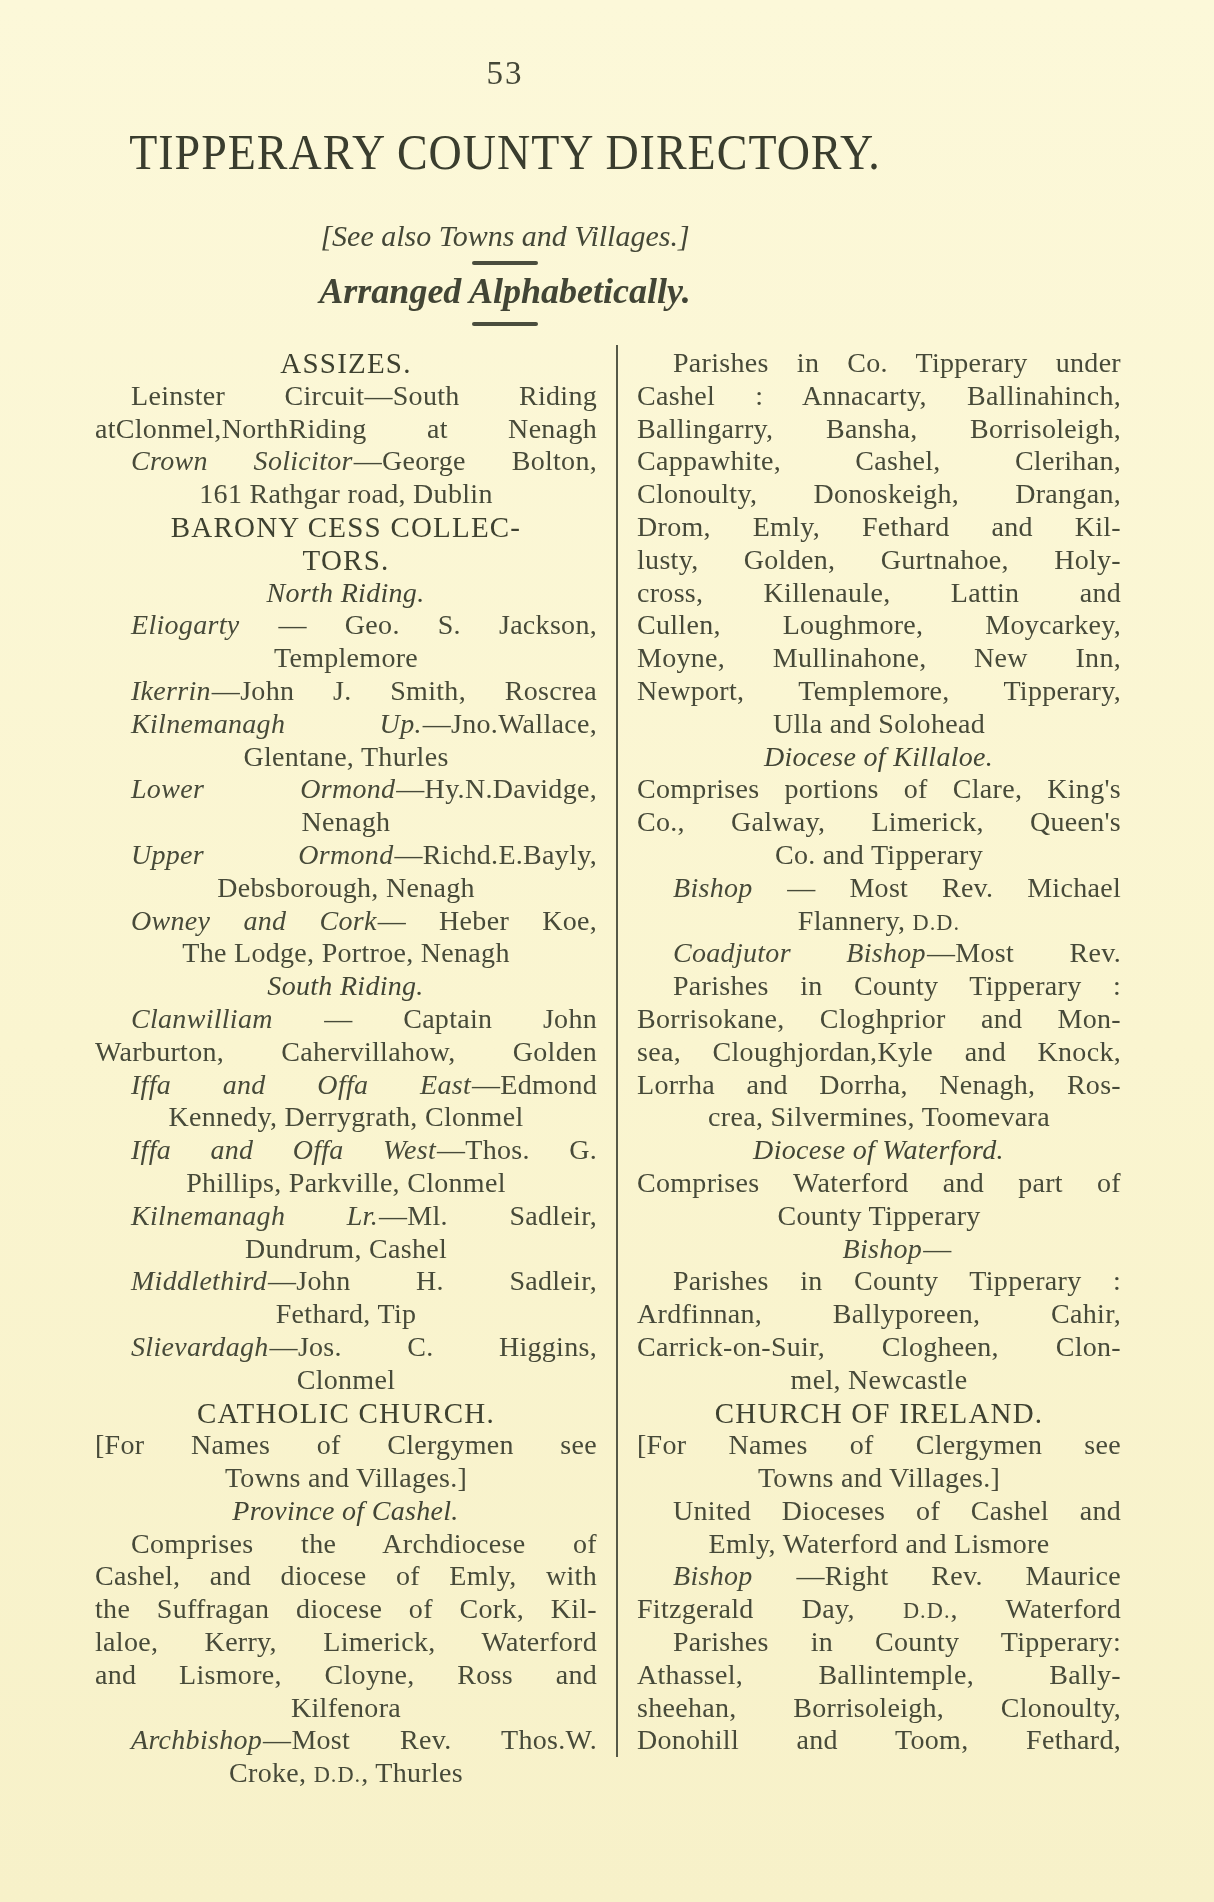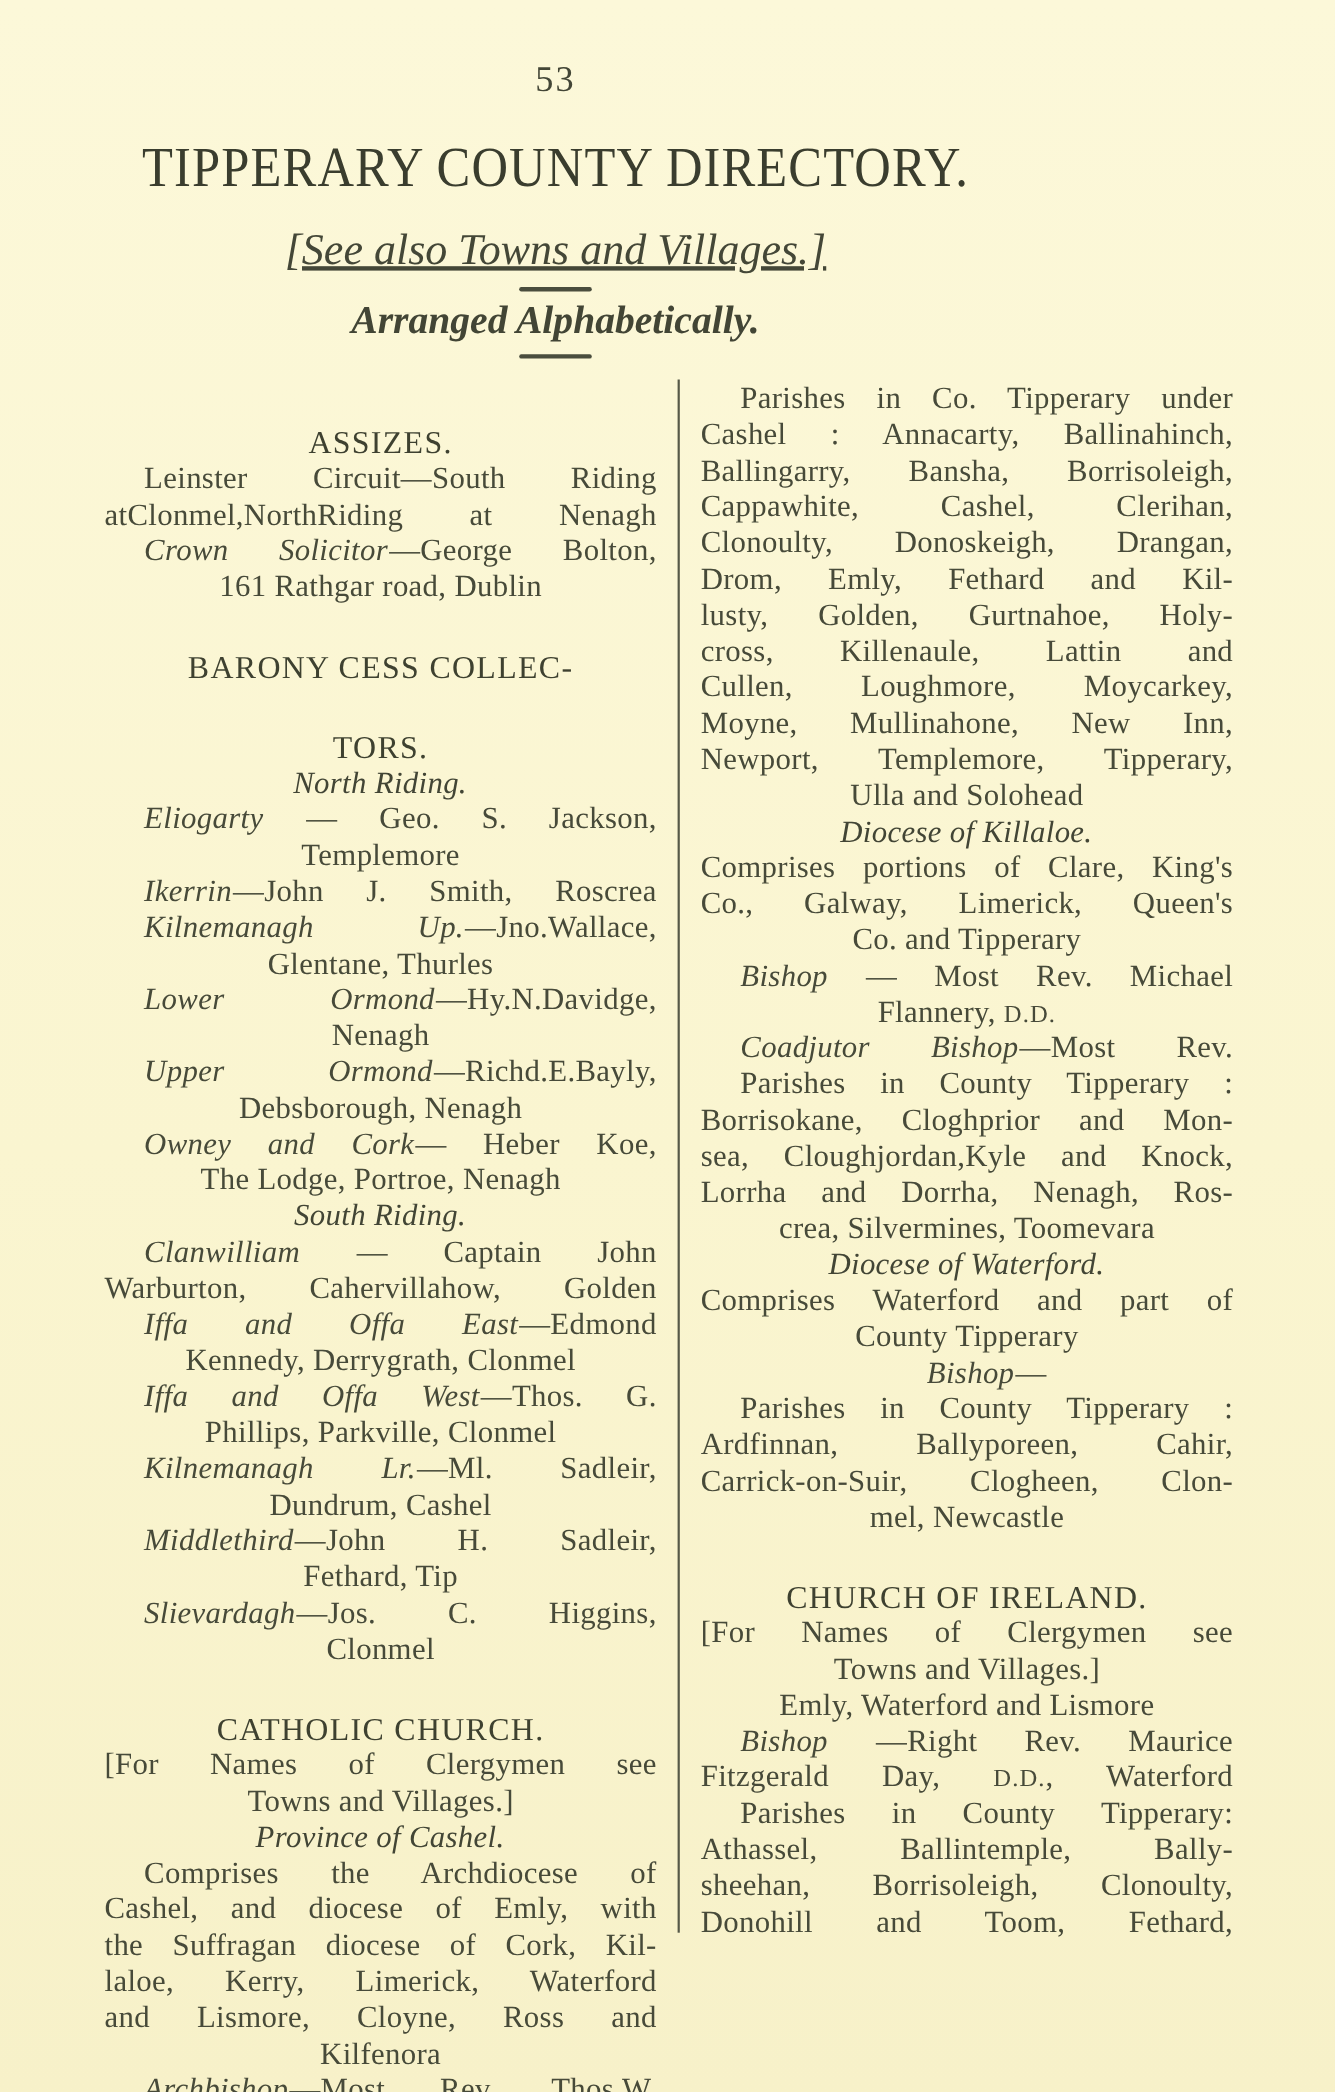--- a/index.html
+++ b/index.html
@@ -12,38 +12,38 @@
     position:relative;width:1214px;height:1902px;overflow:hidden;
     background:linear-gradient(180deg,#fcf8d9 0%,#faf5d0 55%,#f7f1c9 100%);
     color:#474a39;
   }
   .hdr{position:absolute;left:0;width:1010px;text-align:center;}
   .pagenum{top:55px;font-size:33px;letter-spacing:2px;color:#434636;}
   .title{
     top:122px;font-size:46px;letter-spacing:1px;white-space:nowrap;
     color:#3a3d2e;transform:scaleY(1.12);transform-origin:top center;
   }
-  .subtitle{top:203px;font-size:40px;font-style:italic;color:#444737;text-decoration:underline;}
+  .subtitle{top:219px;font-size:30px;font-style:italic;color:#444737;}
   .rule{position:absolute;left:472px;width:66px;height:4px;background:#4a4d3d;border-radius:2px;}
   .rule-top{top:261px;}
   .rule-bottom{top:322px;}
   .arranged{top:270px;font-size:36px;font-style:italic;font-weight:bold;color:#424535;}
   .col{position:absolute;top:347px;}
   .col-left{left:95px;width:502px;}
   .col-right{left:637px;width:484px;}
   .divider{position:absolute;left:616px;top:345px;width:2px;height:1412px;background:#565948;}
   .line{
     height:32.8px;line-height:32.8px;font-size:28px;letter-spacing:0.3px;
     overflow:visible;white-space:normal;
   }
   .line.j{text-align:justify;text-align-last:justify;}
   .line.l{text-align:center;}
   .line.c{text-align:center;}
   .line.ind{text-indent:36px;}
-  .hc .line{letter-spacing:1.2px;color:#3e4130;font-size:29px;margin-top:40px;}
+  .hc .line{letter-spacing:1.2px;color:#3e4130;font-size:29px;}
   .hi .line{color:#424535;}
   .sc{font-size:0.8em;letter-spacing:1px;}
   i{padding-right:1px;}
 </style>
 </head>
 <body>
 
 <div class="page">
   <div class="hdr pagenum">53</div>
   <div class="hdr title">TIPPERARY COUNTY DIRECTORY.</div>
@@ -199,20 +199,21 @@
         <div class="line l">mel, Newcastle</div>
       </div>
       <div class="block hc">
         <div class="line c">CHURCH OF IRELAND.</div>
       </div>
       <div class="block p">
         <div class="line j">[For Names of Clergymen see</div>
         <div class="line c">Towns and Villages.]</div>
       </div>
       <div class="block p">
+        <div class="line j ind">United Dioceses of Cashel and</div>
         <div class="line l">Emly, Waterford and Lismore</div>
       </div>
       <div class="block p">
         <div class="line j ind"><i>Bishop</i> —Right Rev. Maurice</div>
         <div class="line j">Fitzgerald Day, <span class="sc">D.D.</span>, Waterford</div>
       </div>
       <div class="block p">
         <div class="line j ind">Parishes in County Tipperary:</div>
         <div class="line j">Athassel, Ballintemple, Bally-</div>
         <div class="line j">sheehan, Borrisoleigh, Clonoulty,</div>

